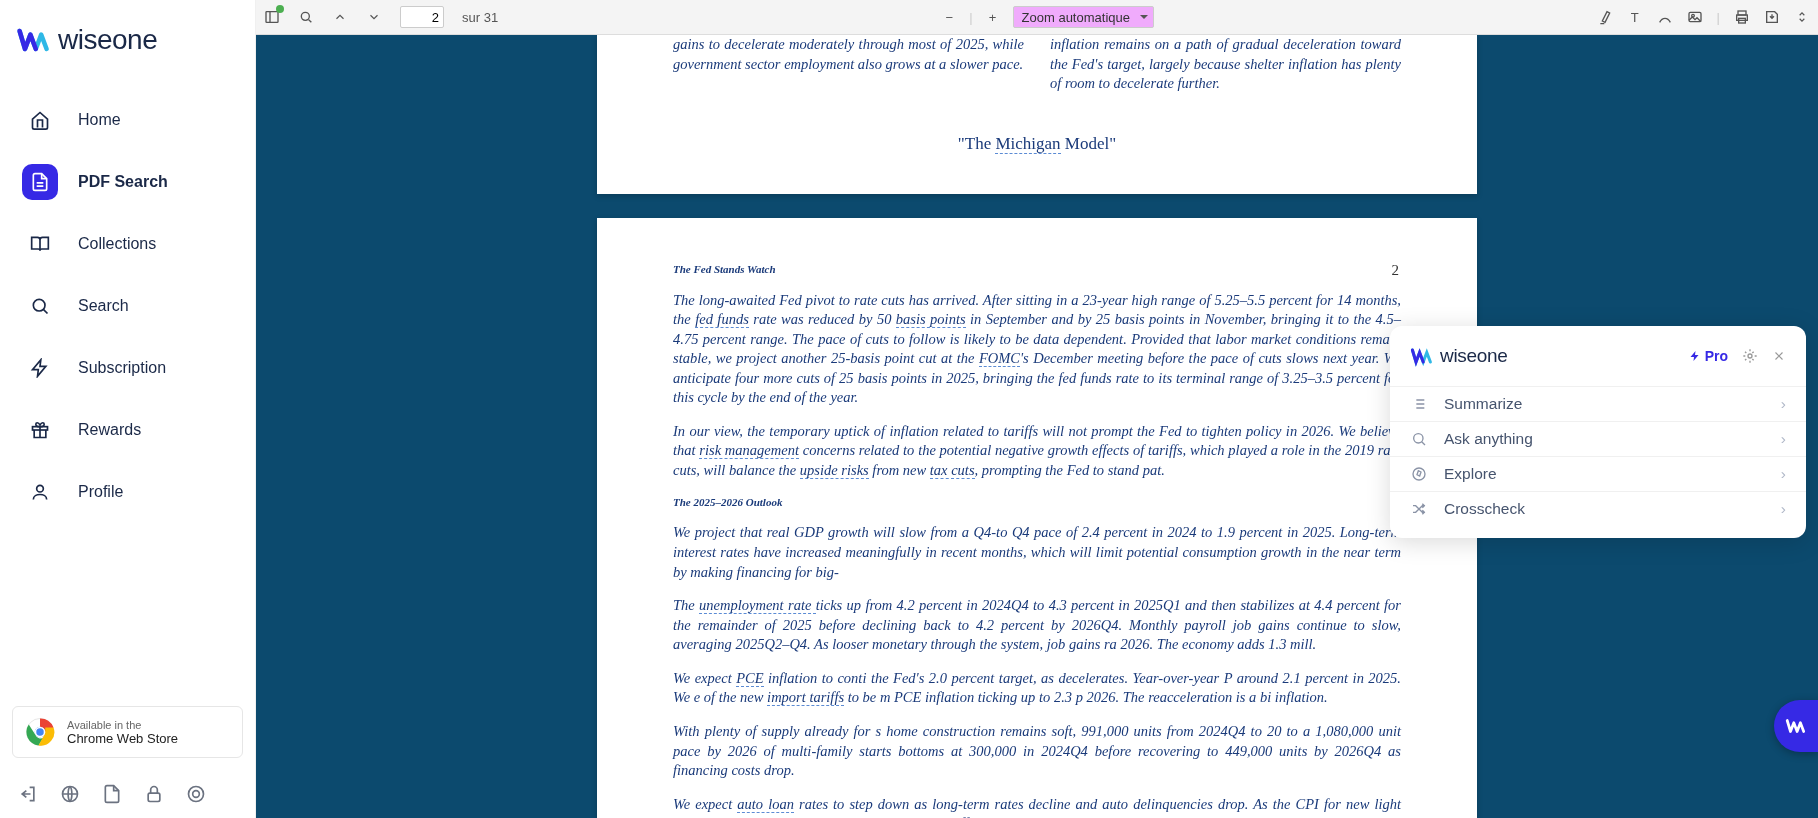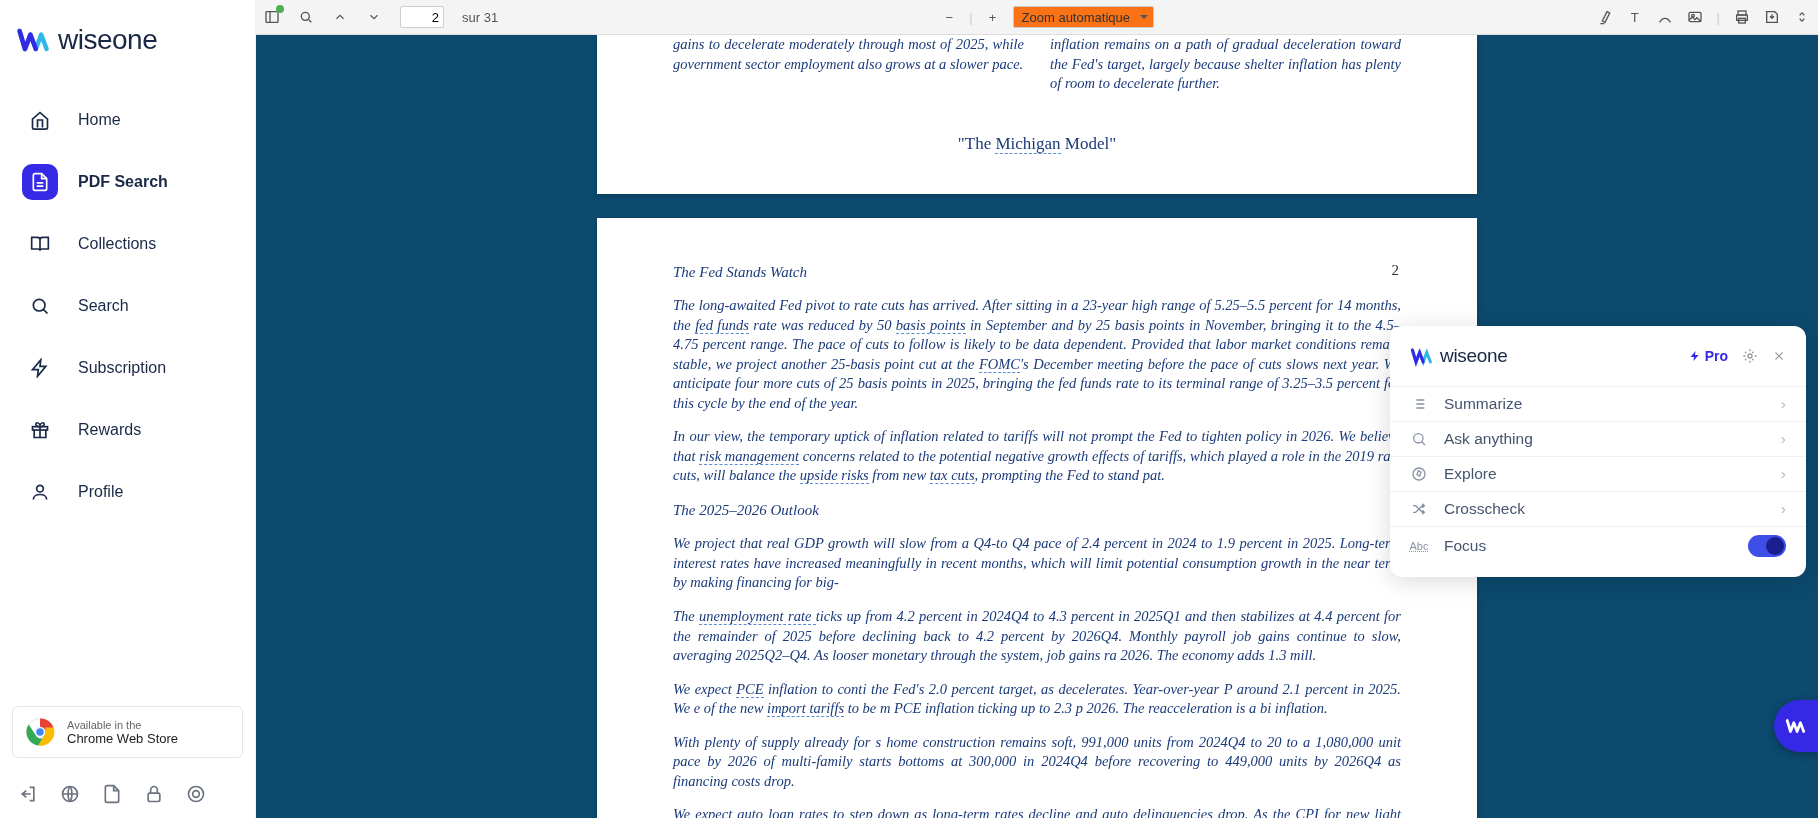--- a/index.html
+++ b/index.html
@@ -25,38 +25,38 @@
 .bi { width: 20px; height: 20px; cursor: pointer; }
 
 
 .main { flex: 1; display: flex; flex-direction: column; background: #bfbfbf; position: relative; }
 .toolbar { height: 35px; background: #f4f4f4; border-bottom: 1px solid #ddd; display: flex; align-items: center; padding: 0 8px; font-size: 13px; color: #333; gap: 10px; }
 .tb-left { display: flex; align-items: center; gap: 18px; }
 .tb-ic { width: 16px; height: 16px; cursor: pointer; color: #555; display: flex; align-items: center; justify-content: center; }
 .page-input { width: 44px; height: 22px; text-align: right; border: 1px solid #ccc; border-radius: 2px; background: #fff; font-size: 13px; padding-right: 4px; }
 .page-of { color: #555; }
 .tb-center { flex: 1; display: flex; justify-content: center; align-items: center; gap: 12px; }
-.zoom-select { background: #f97316; border: 1px solid #ccc; border-radius: 2px; padding: 2px 22px 2px 8px; font-size: 13px; height: 22px; color: #333; appearance: none; position: relative; }
+.zoom-select { background: #f0abfc; border: 1px solid #ccc; border-radius: 2px; padding: 2px 22px 2px 8px; font-size: 13px; height: 22px; color: #333; appearance: none; position: relative; }
 .zoom-wrap { position: relative; display: flex; align-items: center; }
 .zoom-wrap::after { content: ''; position: absolute; right: 6px; top: 50%; width: 0; height: 0; border-left: 4px solid transparent; border-right: 4px solid transparent; border-top: 4px solid #555; transform: translateY(-50%); pointer-events: none; }
 .tb-right { display: flex; align-items: center; gap: 14px; }
 .book-icon { position: relative; }
 .green-dot { position: absolute; top: -4px; right: -4px; width: 8px; height: 8px; background: #4caf50; border-radius: 50%; }
 
 
 .viewport { flex: 1; overflow: hidden; display: flex; flex-direction: column; align-items: center; background: #0c4a6e; gap: 24px; padding-top: 0; }
 .page { width: 880px; background: #fff; box-shadow: 0 2px 6px rgba(0,0,0,0.2); padding: 0 76px 40px 76px; color: #1a3a7a; font-style: italic; font-family: Georgia, 'Times New Roman', serif; font-size: 14.5px; }
 .page1 { margin-top: 0; padding-top: 0; }
 .page1 .cols { display: flex; gap: 26px; }
 .col { flex: 1; text-align: justify; line-height: 1.35; }
 .michigan { text-align: center; margin-top: 40px; color: #1a3a7a; font-style: normal; font-size: 17px; }
 .michigan .u { border-bottom: 1px dashed #5b8bd4; }
 .page2 { padding-top: 44px; position: relative; min-height: 600px; }
 .pgnum { position: absolute; top: 44px; right: 78px; font-style: normal; color: #333; font-size: 15px; }
-.h3 { font-weight: normal; font-size: 15px; margin-bottom: 14px; }
+.h3 { font-weight: bold; font-size: 11px; margin-bottom: 14px; }
 .para { margin-bottom: 14px; text-align: justify; line-height: 1.35; }
 .link { border-bottom: 1px dashed #5b8bd4; }
 
 
 .panel { position: absolute; right: 12px; top: 326px; width: 416px; background: #fff; border-radius: 12px; box-shadow: 0 4px 24px rgba(0,0,0,0.15); padding: 18px 0 12px 0; }
 .panel-hdr { display: flex; align-items: center; justify-content: space-between; padding: 0 20px 18px 20px; }
 .panel-logo { display: flex; align-items: center; gap: 6px; }
 .panel-logo-text { font-size: 19px; color: #1a2847; letter-spacing: -0.3px; }
 .panel-ctl { display: flex; align-items: center; gap: 14px; color: #999; }
 .pro-badge { display: flex; align-items: center; gap: 4px; color: #3629e5; font-size: 14px; font-weight: 600; }
@@ -346,25 +346,20 @@
       </div>
       <div class="panel-item">
         <span class="pic">
             <svg width="16" height="16" viewBox="0 0 24 24" fill="none" stroke="currentColor" stroke-width="2">
               <path d="M3 7h4l10 10h4m0-10h-4L7 17H3m14-13l3 3-3 3m0 4l3 3-3 3"></path>
             </svg>
           </span>
         <span>Crosscheck</span>
         <span class="chev">›</span>
       </div>
-      <div class="panel-item">
-        <span class="pic" style="font-size:11px;text-decoration:underline dotted">Abc</span>
-        <span>Focus</span>
-        <span class="toggle"></span>
-      </div>
     </div>
 
     <div class="fab">
       <svg width="22" height="22" viewBox="0 0 40 40">
           <path d="M4 10 L10 30 L16 14 L22 30 L28 14 L34 30" stroke="#fff" stroke-width="5" fill="none" stroke-linecap="round" stroke-linejoin="round"></path>
         </svg>
     </div>
   </main>
 </div>
 

